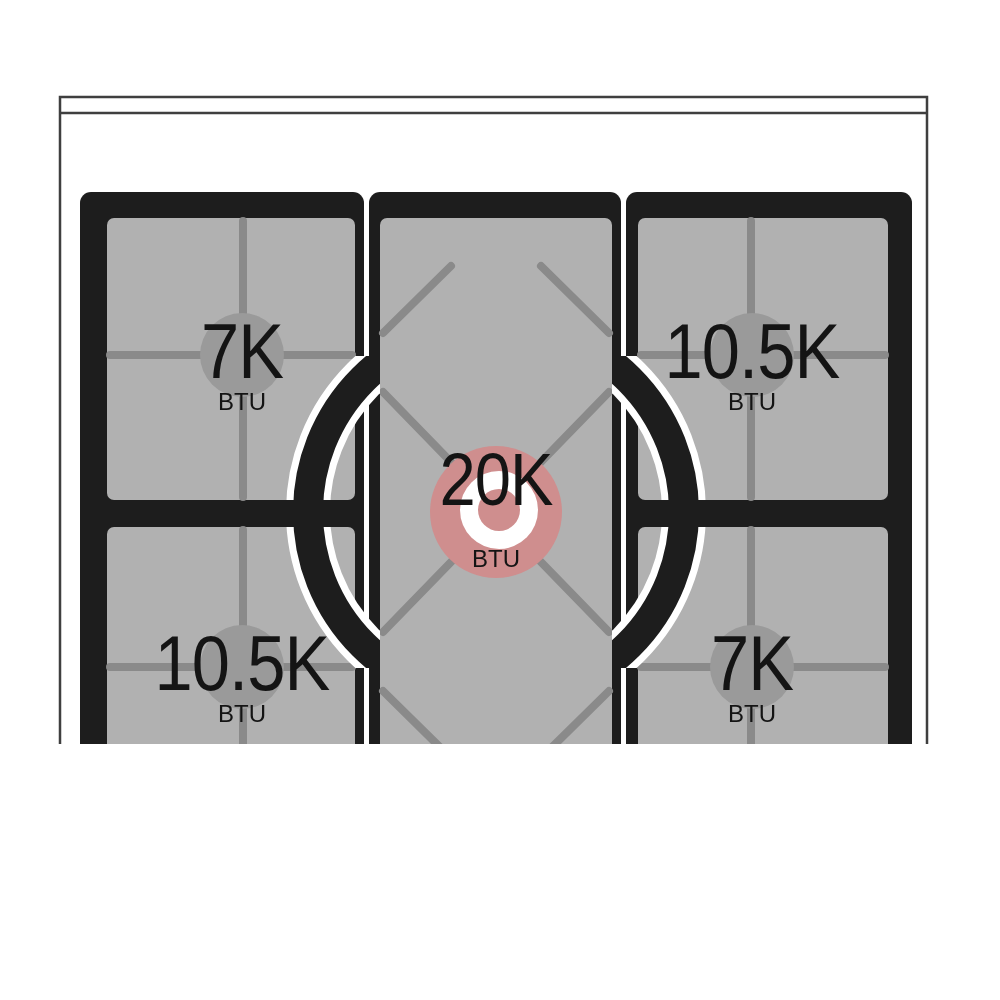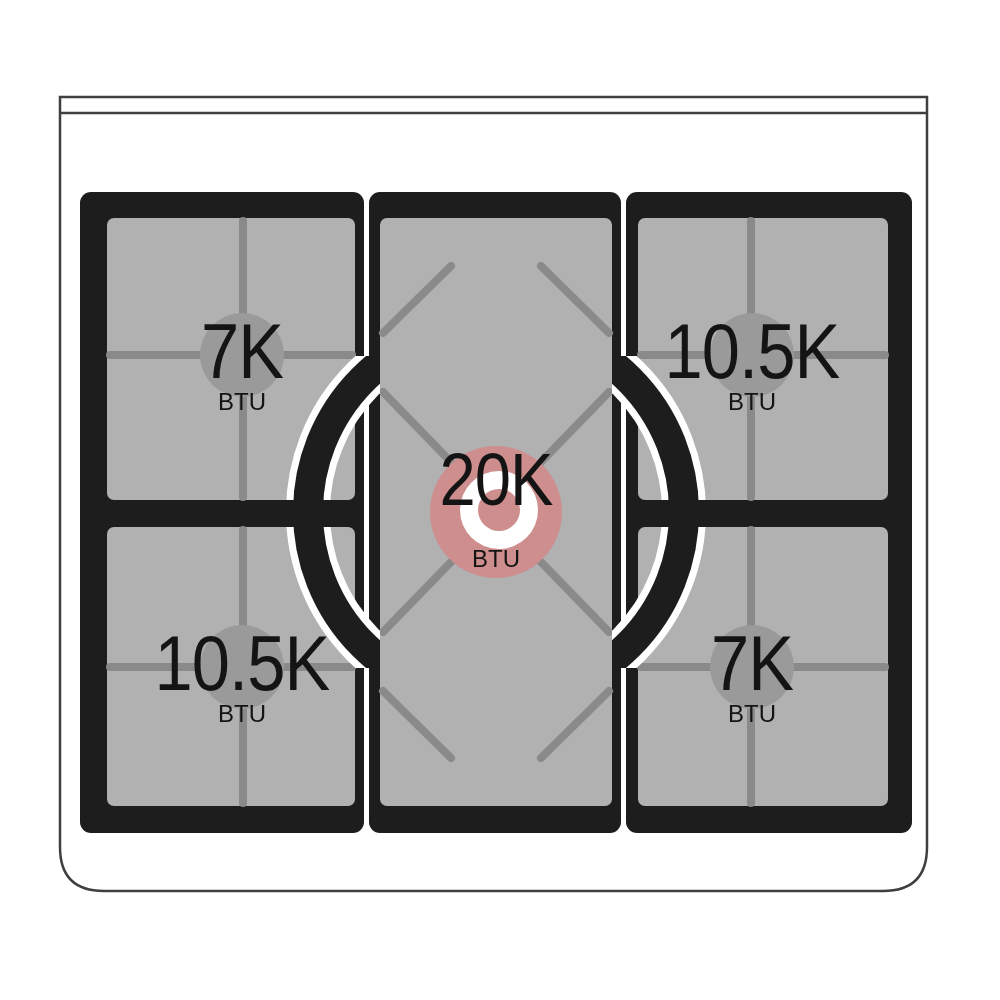--- a/index.html
+++ b/index.html
@@ -1,17 +1,17 @@
 <!DOCTYPE html>
 <html><head>
 <meta charset="utf-8">
 <style>
   html,body{margin:0;padding:0;background:#ffffff;}
   .canvas{
-    position:relative;width:1000px;height:1000px;background:#ffffff;
+    position:relative;width:1000px;height:744px;background:#ffffff;
     font-family:"Liberation Sans", sans-serif;overflow:hidden;
   }
   .canvas svg{position:absolute;left:0;top:0;}
   .lbl{
     position:absolute;transform:translate(-50%,-50%);
     white-space:nowrap;line-height:1;color:#141414;text-align:center;
   }
   .val{font-size:78px;letter-spacing:-1px;}
   .val-center{font-size:74px;letter-spacing:-1px;}
   .unit{font-size:24px;}

